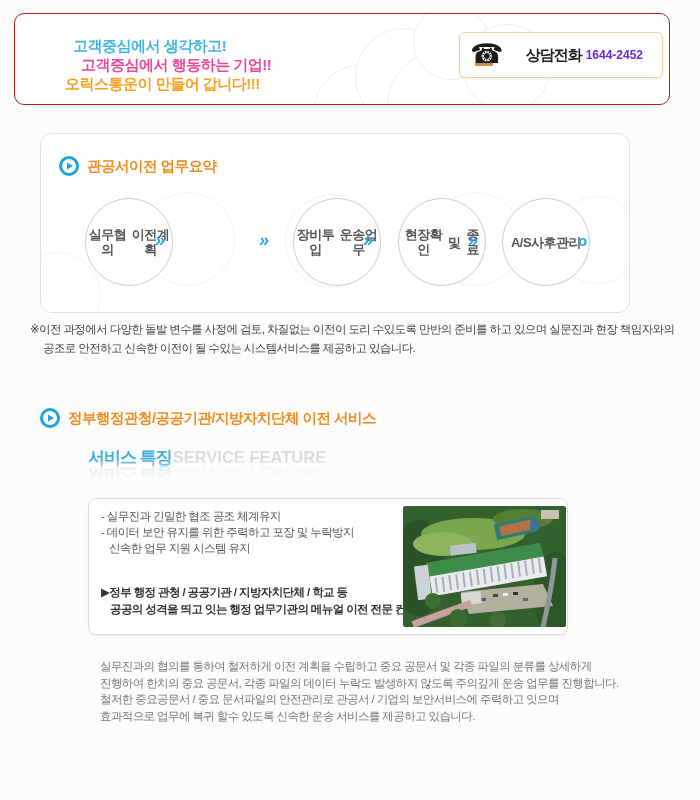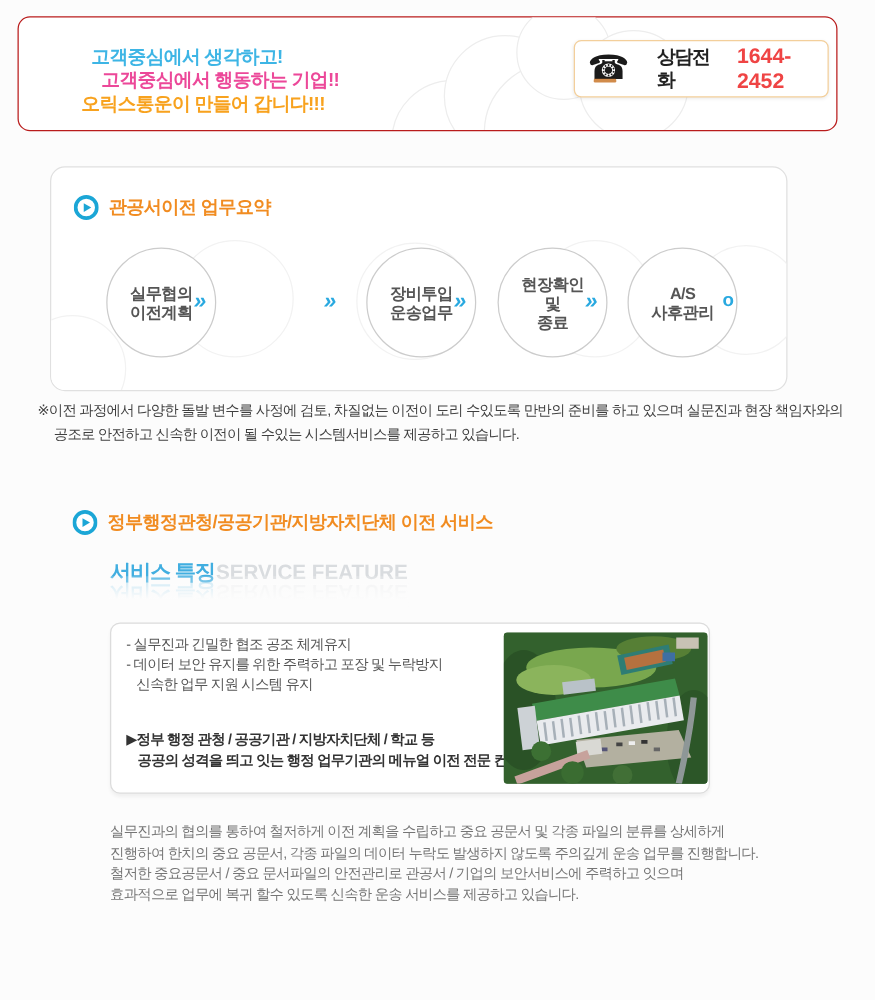--- a/index.html
+++ b/index.html
@@ -20,73 +20,73 @@
   .sl1{color:#3db5e5;margin-left:8px}
   .sl2{color:#ec4899;margin-left:16px}
   .sl3{color:#f8a21e}
   .phone-box{position:absolute;left:444px;top:18px;width:202px;height:44px;background:#fff;
              border:1px solid #f3cf9b;border-radius:6px;box-shadow:0 1px 3px rgba(0,0,0,.08);
              display:flex;align-items:center;z-index:3}
   .phone-icon{position:relative;font-size:27px;line-height:30px;color:#1b1b1b;margin:0 0 3px 10px}
   .phone-icon::after{content:"";position:absolute;left:5px;bottom:3px;width:18px;height:3px;
              background:#c9772a;border-radius:1px;opacity:.85}
   .phone-label{font-size:15px;font-weight:bold;color:#222;margin-left:22px;letter-spacing:-1px}
-  .phone-number{font-size:17px;font-weight:bold;color:#ef4444;margin-left:14px;letter-spacing:0}
+  .phone-number{font-size:12px;font-weight:bold;color:#6d28d9;margin-left:4px;letter-spacing:0}
 
   
   .box1{position:absolute;left:40px;top:133px;width:588px;height:178px;background:#fff;
         border:1px solid #e0e0e0;border-radius:12px;overflow:hidden;}
   .cloudb{position:absolute;background:#fff;border:1px solid #f2f2f2;border-radius:50%;}
   .b1{width:92px;height:92px;left:100px;top:58px}
   .b2{width:92px;height:92px;left:244px;top:60px}
   .b3{width:92px;height:92px;left:388px;top:58px}
   .b4{width:86px;height:86px;left:512px;top:62px}
   .b5{width:84px;height:84px;left:-26px;top:118px}
-  .sec-head{position:absolute;display:flex;align-items:flex-start;z-index:4}
+  .sec-head{position:absolute;display:flex;align-items:flex-end;z-index:4}
   .sh1{left:18px;top:22px}
   .play-icon{width:20px;height:20px;display:inline-flex;flex:0 0 auto}
   .sec-title{font-size:14.5px;font-weight:bold;color:#f18c21;margin-left:8px;letter-spacing:-0.5px;white-space:nowrap}
   .circle{position:absolute;top:64px;width:86px;height:86px;background:#fff;border:1px solid #ccc;
-          border-radius:50%;display:flex;flex-direction:column;align-items:center;justify-content:center;
+          border-radius:50%;display:flex;align-items:center;justify-content:center;
           text-align:center;font-size:13px;font-weight:bold;color:#555;line-height:15px;
           letter-spacing:-0.5px;z-index:2}
   .c1{left:44px}.c2{left:148px}.c3{left:252px}.c4{left:357px}.c5{left:461px}
   .arrow{position:absolute;top:96px;font-size:18px;font-weight:bold;font-style:italic;
          color:#29a9e0;z-index:3}
   .a1{left:114px}.a2{left:218px}.a3{left:322px}.a4{left:427px}
   .end-o{position:absolute;left:537px;top:98px;font-size:15px;font-weight:bold;color:#29a9e0;z-index:3}
 
   
   .note{position:absolute;left:30px;top:320px;font-size:11.5px;color:#3f3f3f;line-height:19px;
         letter-spacing:-0.6px;white-space:nowrap}
   .note-l2{margin-left:13px}
 
   
-  .sh2{left:58px;top:408px}
+  .sh2{left:40px;top:408px}
   .subtitle{position:absolute;left:88px;top:446px;z-index:2}
   .sub-line{white-space:nowrap}
   .sub-ko{font-size:17px;font-weight:bold;color:#41aee0;letter-spacing:-1px}
   .sub-en{font-size:16.5px;font-weight:bold;color:#d9dcdf;letter-spacing:0;margin-left:1px}
   .sub-ref{transform:scaleY(-1);margin-top:-7px;opacity:.5;position:relative}
   .sub-ref::after{content:"";position:absolute;inset:-1px;
         background:linear-gradient(to top, rgba(252,252,252,.45) 0%, #fcfcfc 72%)}
 
   .service-box{position:absolute;left:88px;top:498px;width:478px;height:135px;background:#fff;
         border:1px solid #dcdcdc;border-radius:8px;box-shadow:0 2px 3px rgba(0,0,0,.05)}
   .features{position:absolute;left:12px;top:9px;font-size:11.5px;color:#555;line-height:16px;
         letter-spacing:-0.6px;white-space:nowrap}
   .feat-cont{padding-left:8px}
   .targets{position:absolute;left:12px;top:85px;font-size:11.5px;font-weight:bold;color:#333;
         line-height:17px;letter-spacing:-0.6px;white-space:nowrap}
   .target-l2{padding-left:9px}
   .photo{position:absolute;left:314px;top:7px;width:163px;height:121px;border-radius:3px;
         overflow:hidden;background:#33612d}
 
   
-  .desc{position:absolute;left:88px;top:658px;font-size:11.5px;color:#757575;line-height:16.5px;
+  .desc{position:absolute;left:100px;top:658px;font-size:11.5px;color:#757575;line-height:16.5px;
         letter-spacing:-0.6px;white-space:nowrap}
 </style>
 </head>
 <body>
 
 <div class="page">
 
   <div class="banner">
     <div class="cloud cl5"></div>
     <div class="cloud cl1"></div>

